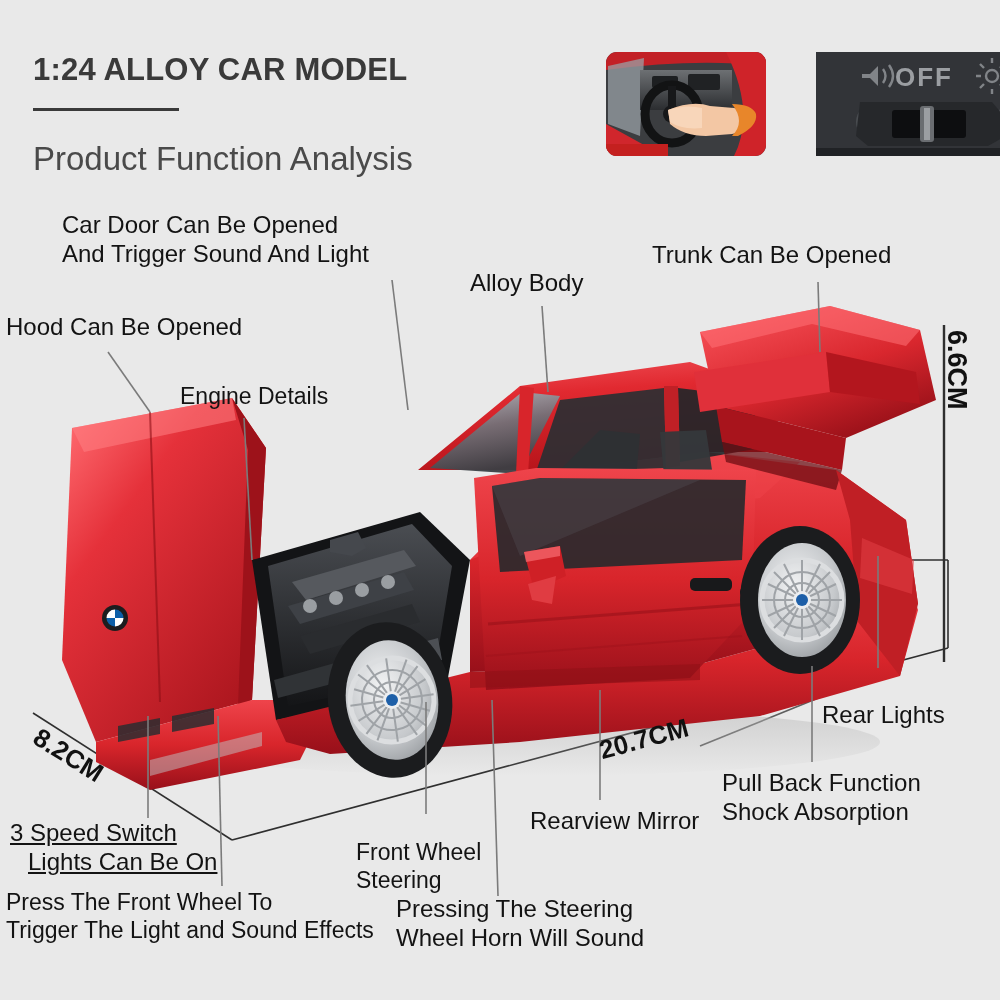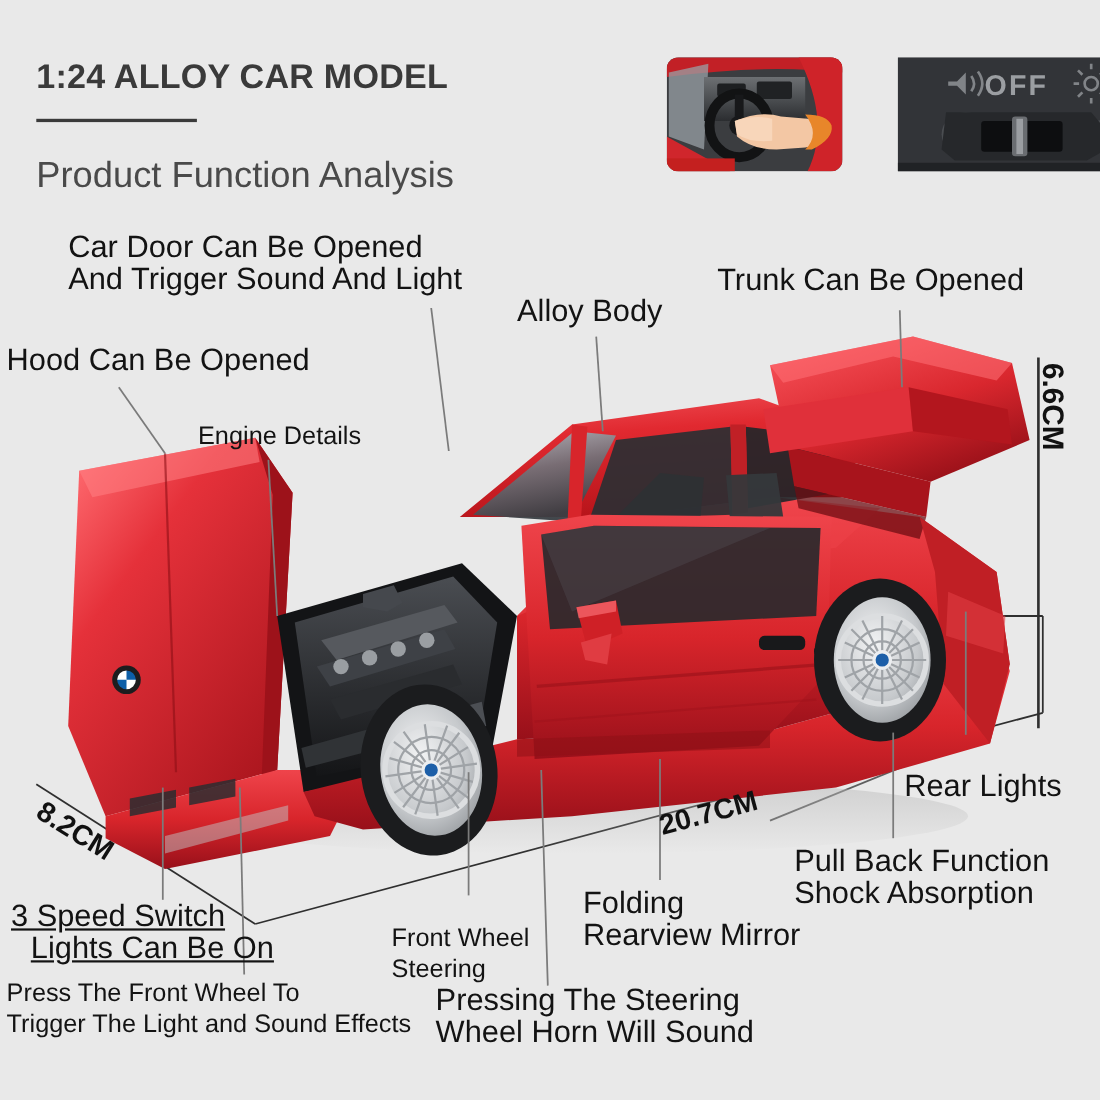--- a/index.html
+++ b/index.html
@@ -29,21 +29,21 @@
   }
 
   
   .inset{position:absolute;overflow:hidden;}
   .inset-steer{left:606px;top:52px;width:160px;height:104px;border-radius:11px;}
   .inset-switch{left:816px;top:52px;width:216px;height:104px;}
 
   
   .label{
     position:absolute;
-    font-size:28px;line-height:29px;
+    font-size:24px;line-height:29px;
     color:#131313;
     white-space:nowrap;
   }
   .label.sm{font-size:23px;line-height:28px;}
   .dim{
     position:absolute;
     font-size:26px;font-weight:bold;color:#111;
     white-space:nowrap;transform-origin:0 0;
   }
   .dim.v{font-size:27px;}
@@ -344,21 +344,20 @@
   <div class="label" style="left:822px;top:672px;margin-top:28px;">
     <div>Rear Lights</div>
   </div>
 
   <div class="label" style="left:722px;top:768px;">
     <div>Pull Back Function</div>
     <div>Shock Absorption</div>
   </div>
 
   <div class="label" style="left:530px;top:806px;">
-    <div>Folding</div>
     <div>Rearview Mirror</div>
   </div>
 
   <div class="label sm" style="left:356px;top:838px;">
     <div>Front Wheel</div>
     <div>Steering</div>
   </div>
 
   <div class="label" style="left:396px;top:894px;">
     <div>Pressing The Steering</div>

